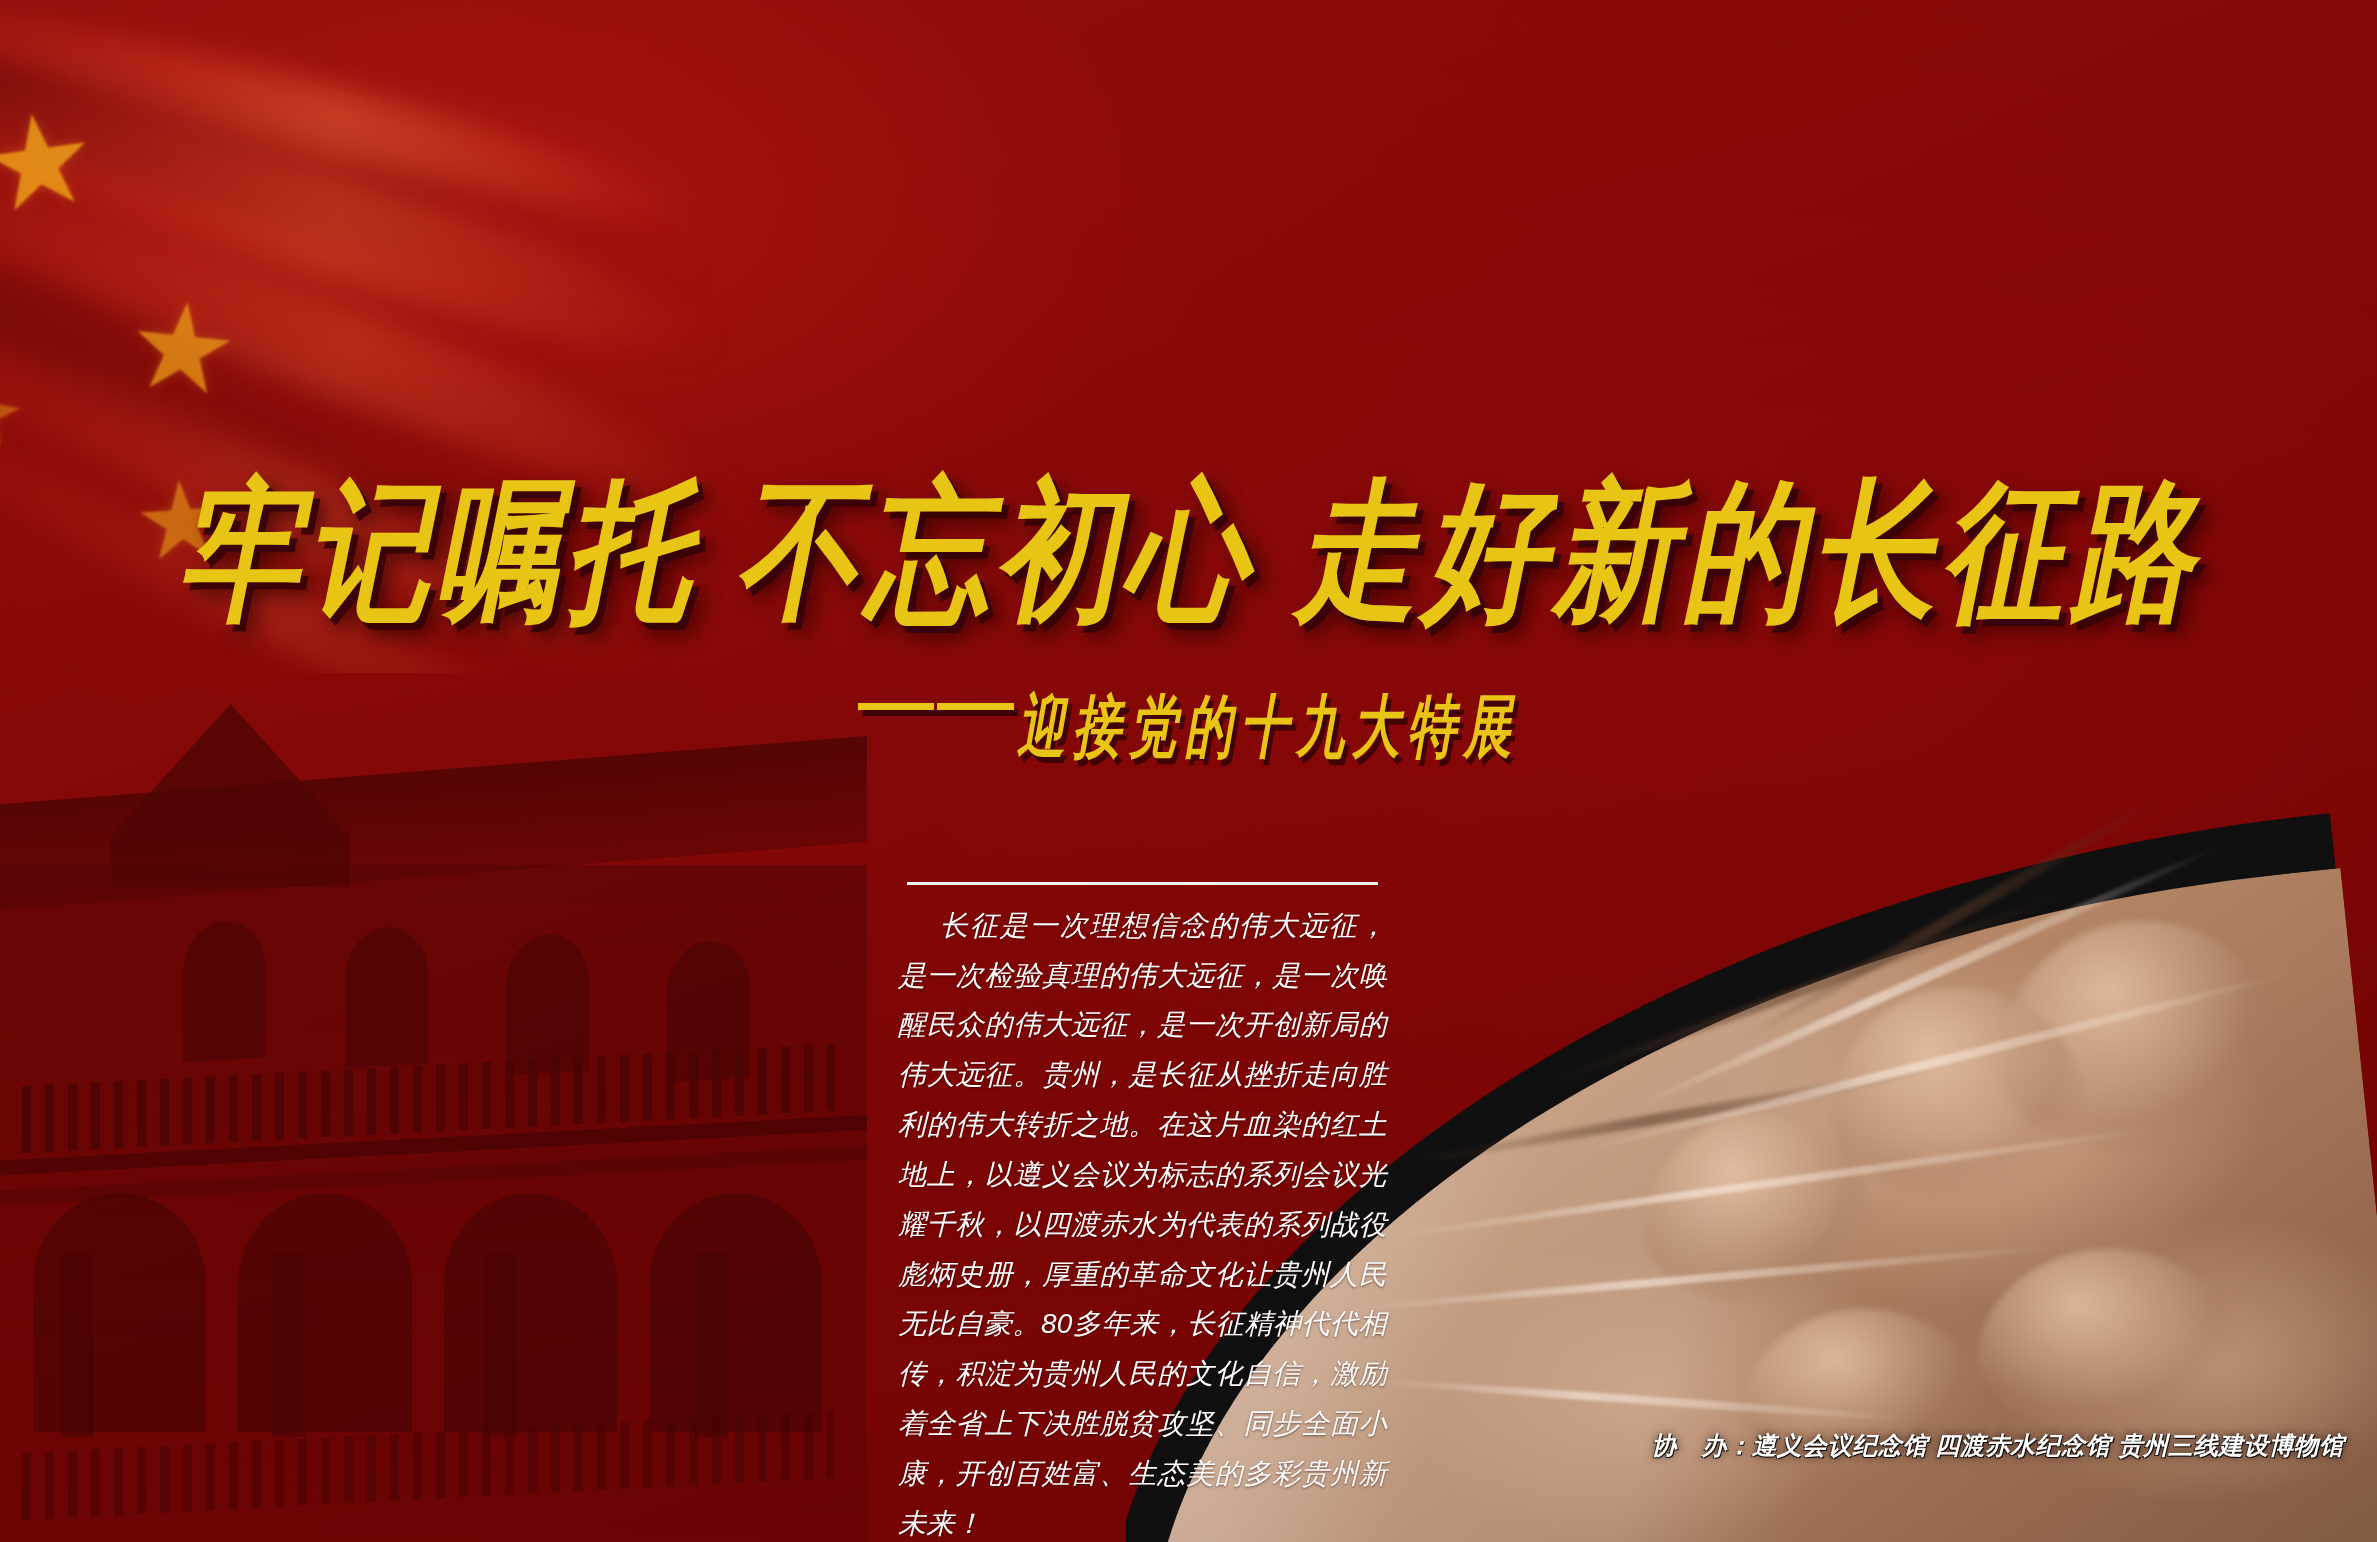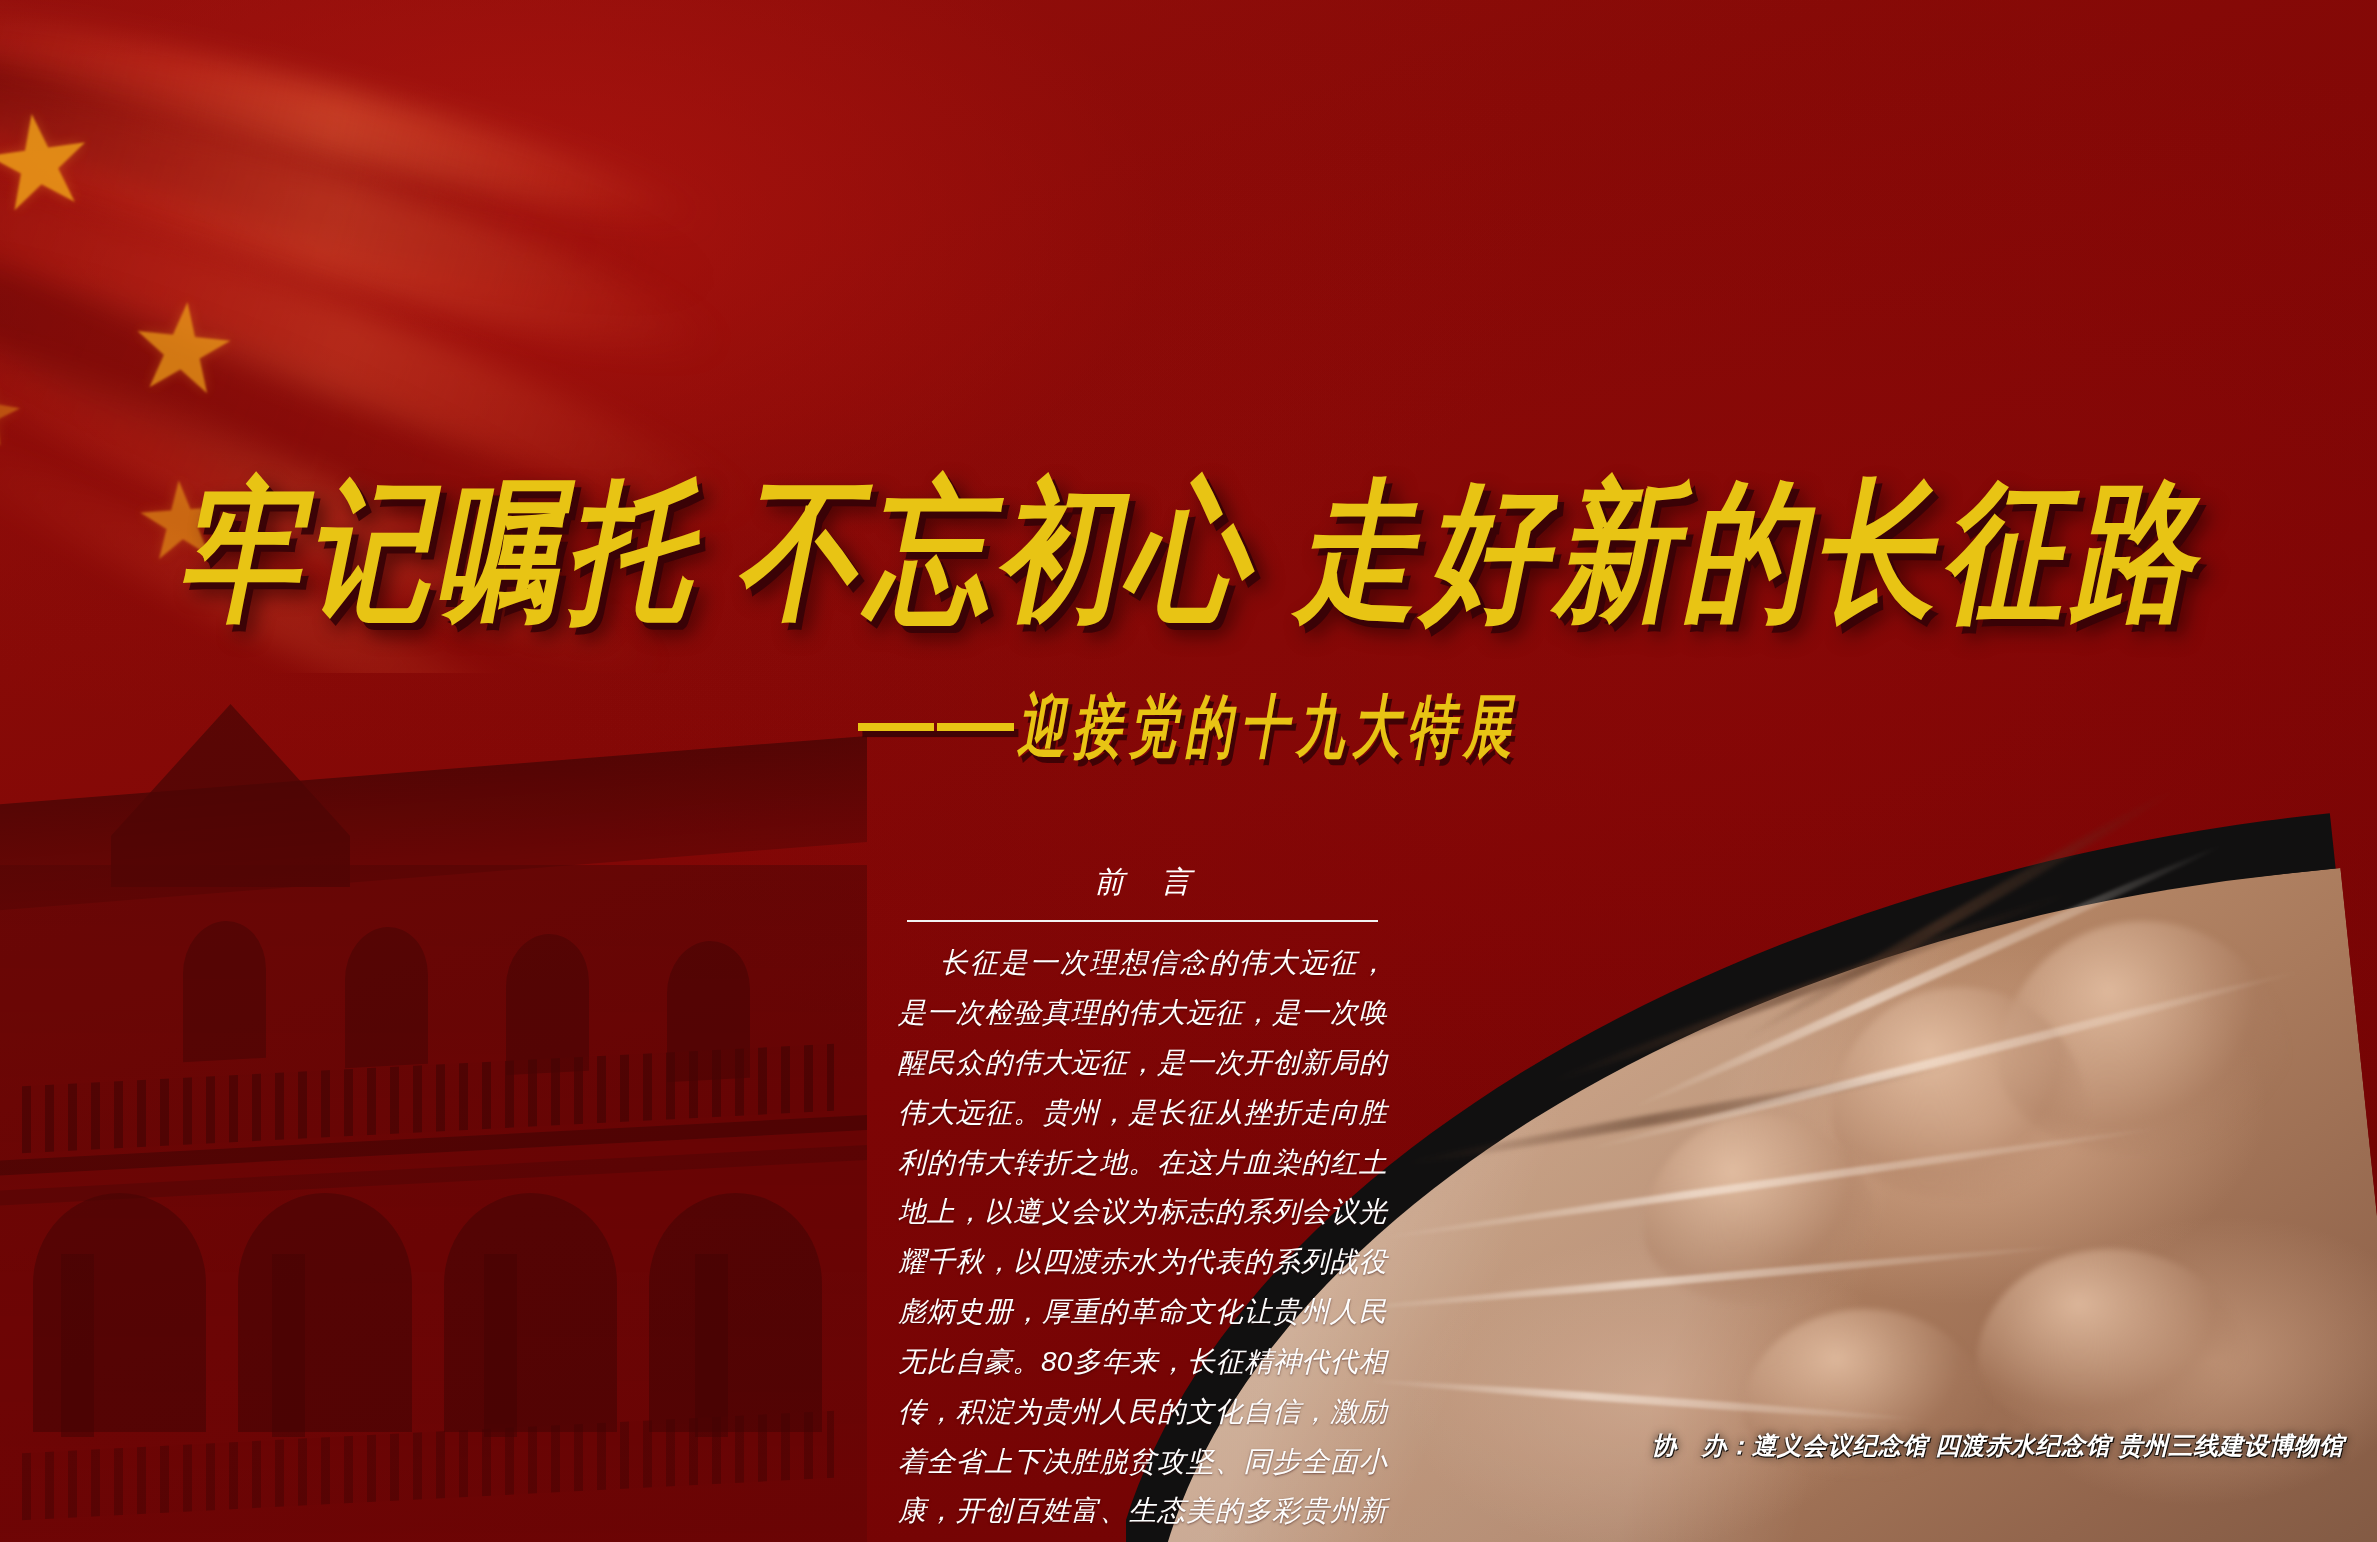--- a/index.html
+++ b/index.html
@@ -131,21 +131,21 @@
       9px 7.8px 14.5px rgba(30,0,2,0.72);
     -webkit-text-stroke:0;
     transform:scaleY(1.45) scaleX(1.17);
     transform-origin:center top;
     line-height:1;
   }
 
   
   .subtitle-row {
     position:absolute; left:0; top:703px; width:2377px;
-    display:flex; align-items:center; justify-content:center;
+    display:flex; align-items:flex-start; justify-content:center;
     gap:0px;
   }
   .emdash {
     width:156px; height:7.2px;
     background:#e8c414;
     box-shadow:4.4px 6.1px 0 rgba(55,2,6,0.88);
     margin-right:3.3px;
     position:relative;
   }
   .emdash::after {
@@ -326,21 +326,20 @@
   </div>
 
   <div class="title">牢记嘱托  不忘初心  走好新的长征路</div>
 
   <div class="subtitle-row">
     <span class="emdash"></span>
     <span class="subtitle">迎接党的十九大特展</span>
   </div>
 
   <div class="preface">
-    <div class="preface-title">前  言</div>
     <div class="preface-rule"></div>
     <div class="preface-body">长征是一次理想信念的伟大远征，是一次检验真理的伟大远征，是一次唤醒民众的伟大远征，是一次开创新局的伟大远征。贵州，是长征从挫折走向胜利的伟大转折之地。在这片血染的红土地上，以遵义会议为标志的系列会议光耀千秋，以四渡赤水为代表的系列战役彪炳史册，厚重的革命文化让贵州人民无比自豪。80多年来，长征精神代代相传，积淀为贵州人民的文化自信，激励着全省上下决胜脱贫攻坚、同步全面小康，开创百姓富、生态美的多彩贵州新未来！</div>
   </div>
 
   <div class="credits">
     <div>
       <span>协　办：</span><span>遵义会议纪念馆  四渡赤水纪念馆  贵州三线建设博物馆</span>
     </div>
   </div>
 

